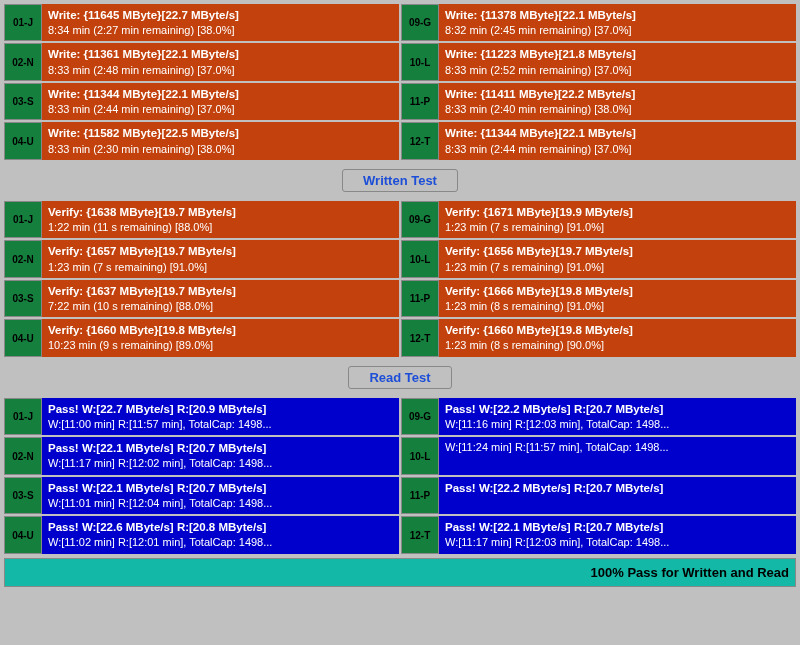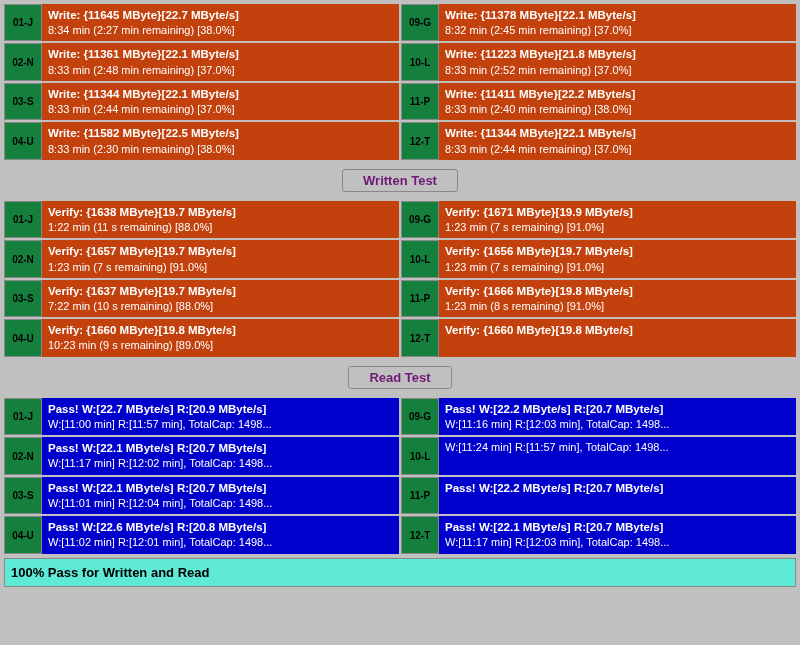--- a/index.html
+++ b/index.html
@@ -52,36 +52,36 @@
     }
     .card-content .line2 {
       font-size: 11px;
     }
     .section-divider {
       background: #c0c0c0;
       text-align: center;
       padding: 5px 0;
       font-size: 13px;
       font-weight: bold;
-      color: #701a75;
+      color: #1d4ed8;
       margin: 4px 0;
     }
     .divider-inner {
       background: #c0c0c0;
       display: inline-block;
       padding: 3px 20px;
       border: 1px solid #888;
       border-radius: 3px;
     }
     .pass-section .card-content {
       background: #0000cd;
     }
     .status-bar {
-      background: #5eead4;
-      text-align: left;
+      background: #14b8a6;
+      text-align: right;
       padding: 6px;
       font-size: 13px;
       font-weight: bold;
       color: black;
       margin-top: 4px;
       border: 1px solid #888;
     }
   </style>
 </head>
 <body>
@@ -209,20 +209,21 @@
         <div class="device-label">04-U</div>
         <div class="card-content">
           <div class="line1">Verify: {1660 MByte}[19.8 MByte/s]</div>
           <div class="line2">10:23 min (9 s remaining)   [89.0%]</div>
         </div>
       </div>
       <div class="card-row">
         <div class="device-label">12-T</div>
         <div class="card-content">
           <div class="line1">Verify: {1660 MByte}[19.8 MByte/s]</div>
+          <div class="line2">1:23 min (8 s remaining)   [90.0%]</div>
         </div>
       </div>
     </div>
   </div>
 
   <div class="section-divider">
     <span class="divider-inner">Read Test</span>
   </div>
 
   <div class="section pass-section">

